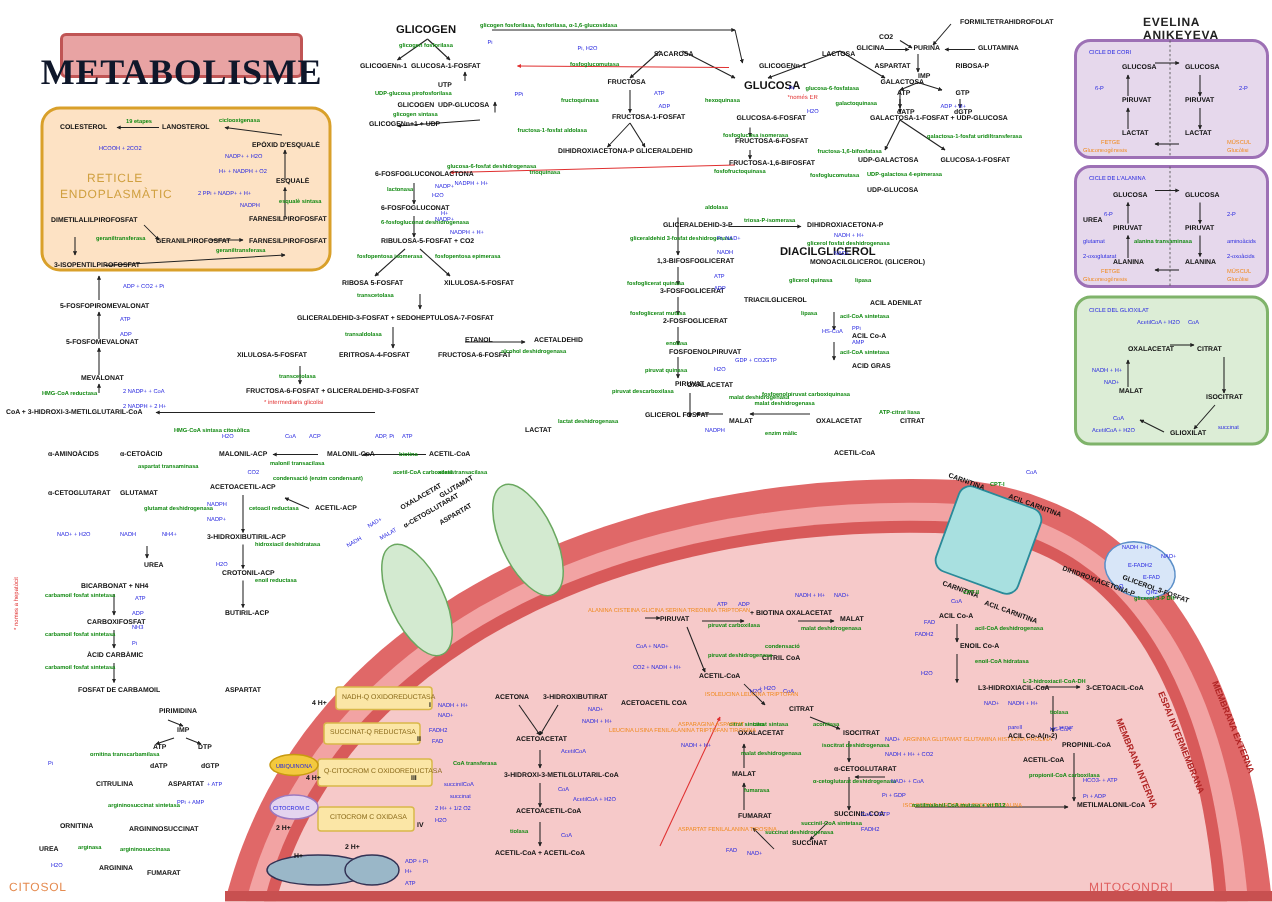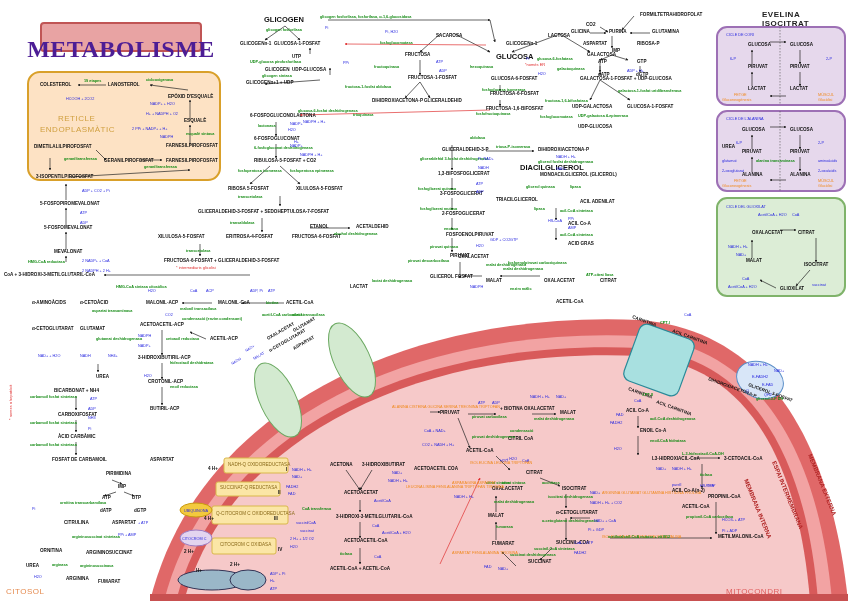--- a/index.html
+++ b/index.html
@@ -9,31 +9,31 @@
   .t-met{font-size:4.6px;fill:#111;font-weight:bold;}
   .t-big{font-size:7.5px;fill:#111;font-weight:bold;}
   .t-enz{font-size:3.8px;fill:#138a13;font-weight:bold;}
   .t-cof{font-size:3.8px;fill:#2a2ae0;}
   .t-aa{font-size:3.8px;fill:#f08a1e;}
   .t-red{font-size:4px;fill:#e03030;}
   .t-sec{font-size:8px;fill:#e58b50;letter-spacing:0.5px;}
   .t-memb{font-size:6px;fill:#b02424;font-weight:bold;}
   .t-box{font-size:4.6px;fill:#8a6a1a;}
   #title-box{position:absolute;left:40px;top:22px;width:162px;height:30px;background:#e8a3a3;border:2px solid #c05555;border-radius:4px;box-sizing:border-box;display:flex;align-items:center;justify-content:center;}
-  #title-text{font-family:"Liberation Serif",serif;font-weight:bold;font-size:24px;color:#4c1d95;letter-spacing:0.5px;margin-top:24px;}
+  #title-text{font-family:"Liberation Serif",serif;font-weight:bold;font-size:24px;color:#0f172a;letter-spacing:0.5px;margin-top:24px;}
   #author{position:absolute;left:762px;top:10px;font-size:8px;font-weight:bold;color:#222;letter-spacing:0.5px;}
 </style>
 </head>
 <body>
 
 <div id="stage">
   <div id="title-box">
     <span id="title-text">METABOLISME</span>
   </div>
-  <div id="author">EVELINA ISOCITRAT</div>
+  <div id="author">EVELINA ANIKEYEVA</div>
 
   <svg id="dia" width="848" height="601" viewBox="0 0 848 601" xmlns="http://www.w3.org/2000/svg">
     <defs>
       <marker id="ah" markerWidth="4" markerHeight="4" refX="3.5" refY="2" orient="auto">
           <path d="M0,0 L4,2 L0,4 z" fill="#222"></path>
         </marker>
       <marker id="ahr" markerWidth="4" markerHeight="4" refX="3.5" refY="2" orient="auto">
           <path d="M0,0 L4,2 L0,4 z" fill="#e03030"></path>
         </marker>
     </defs>

